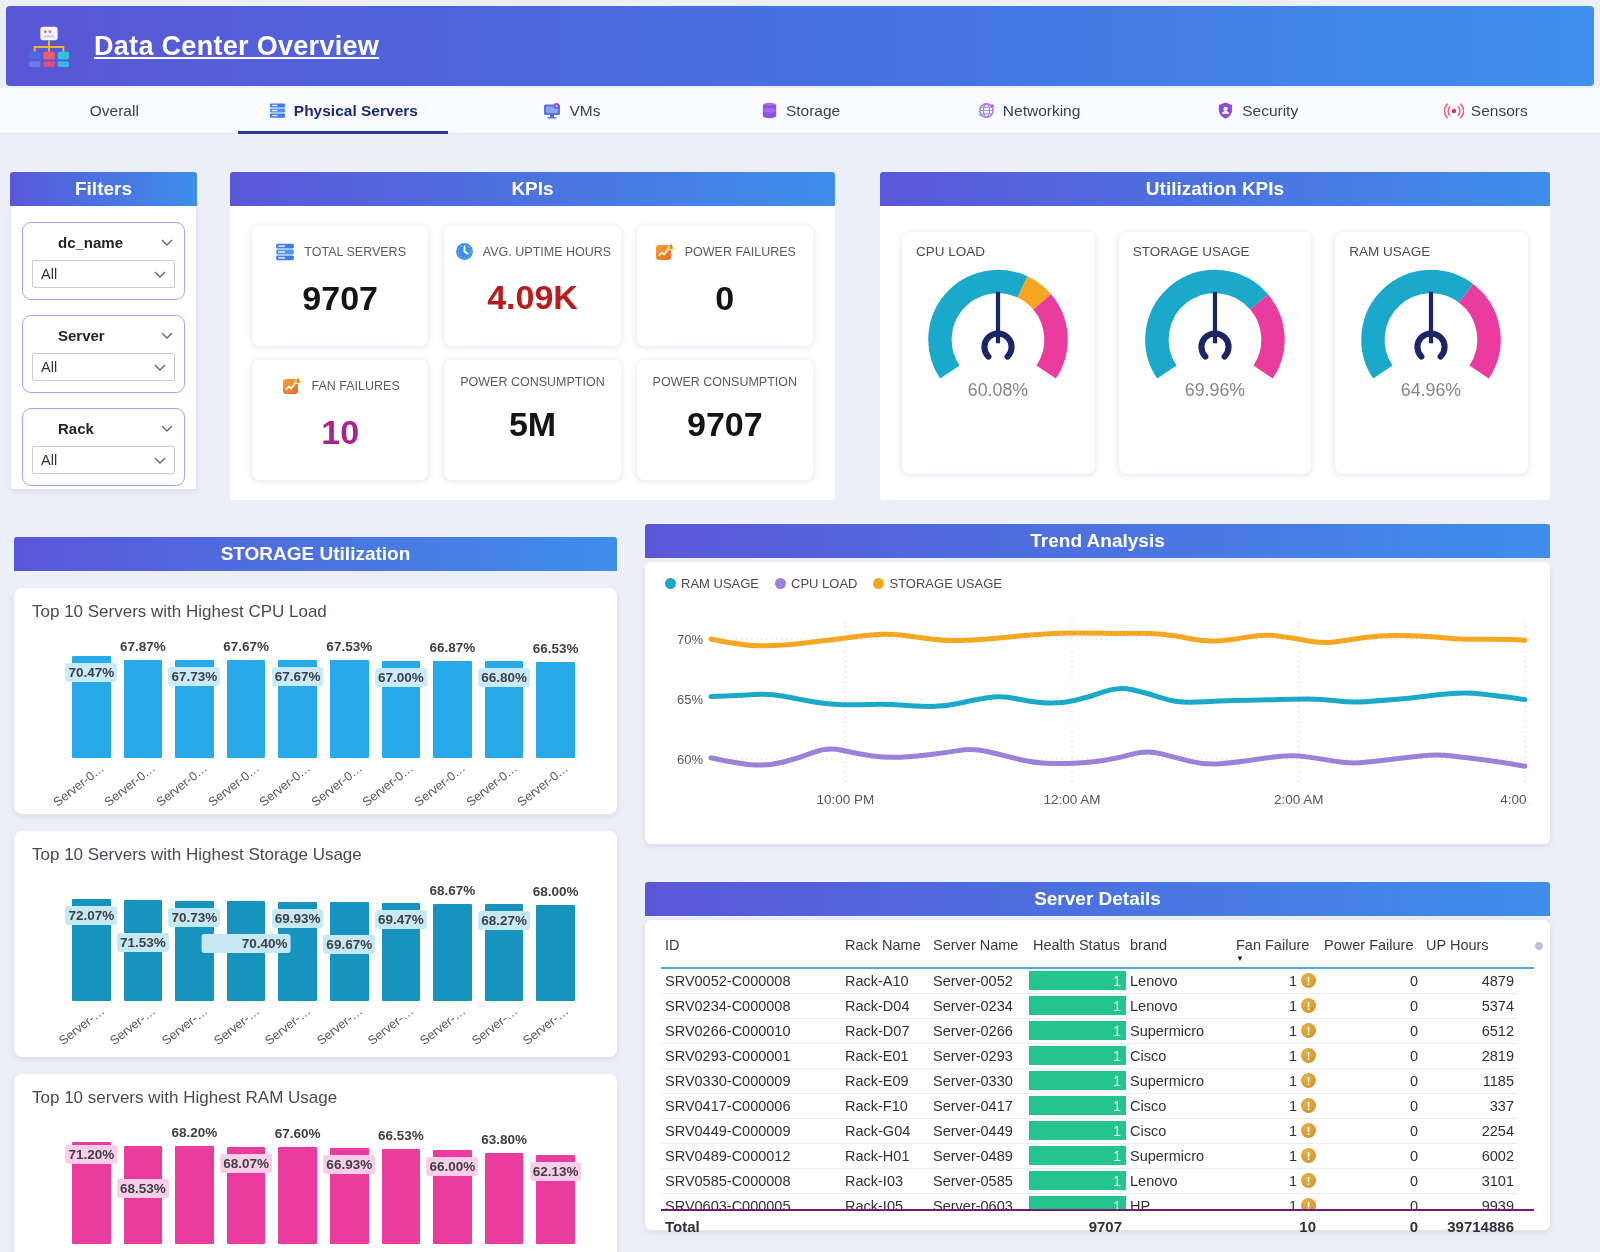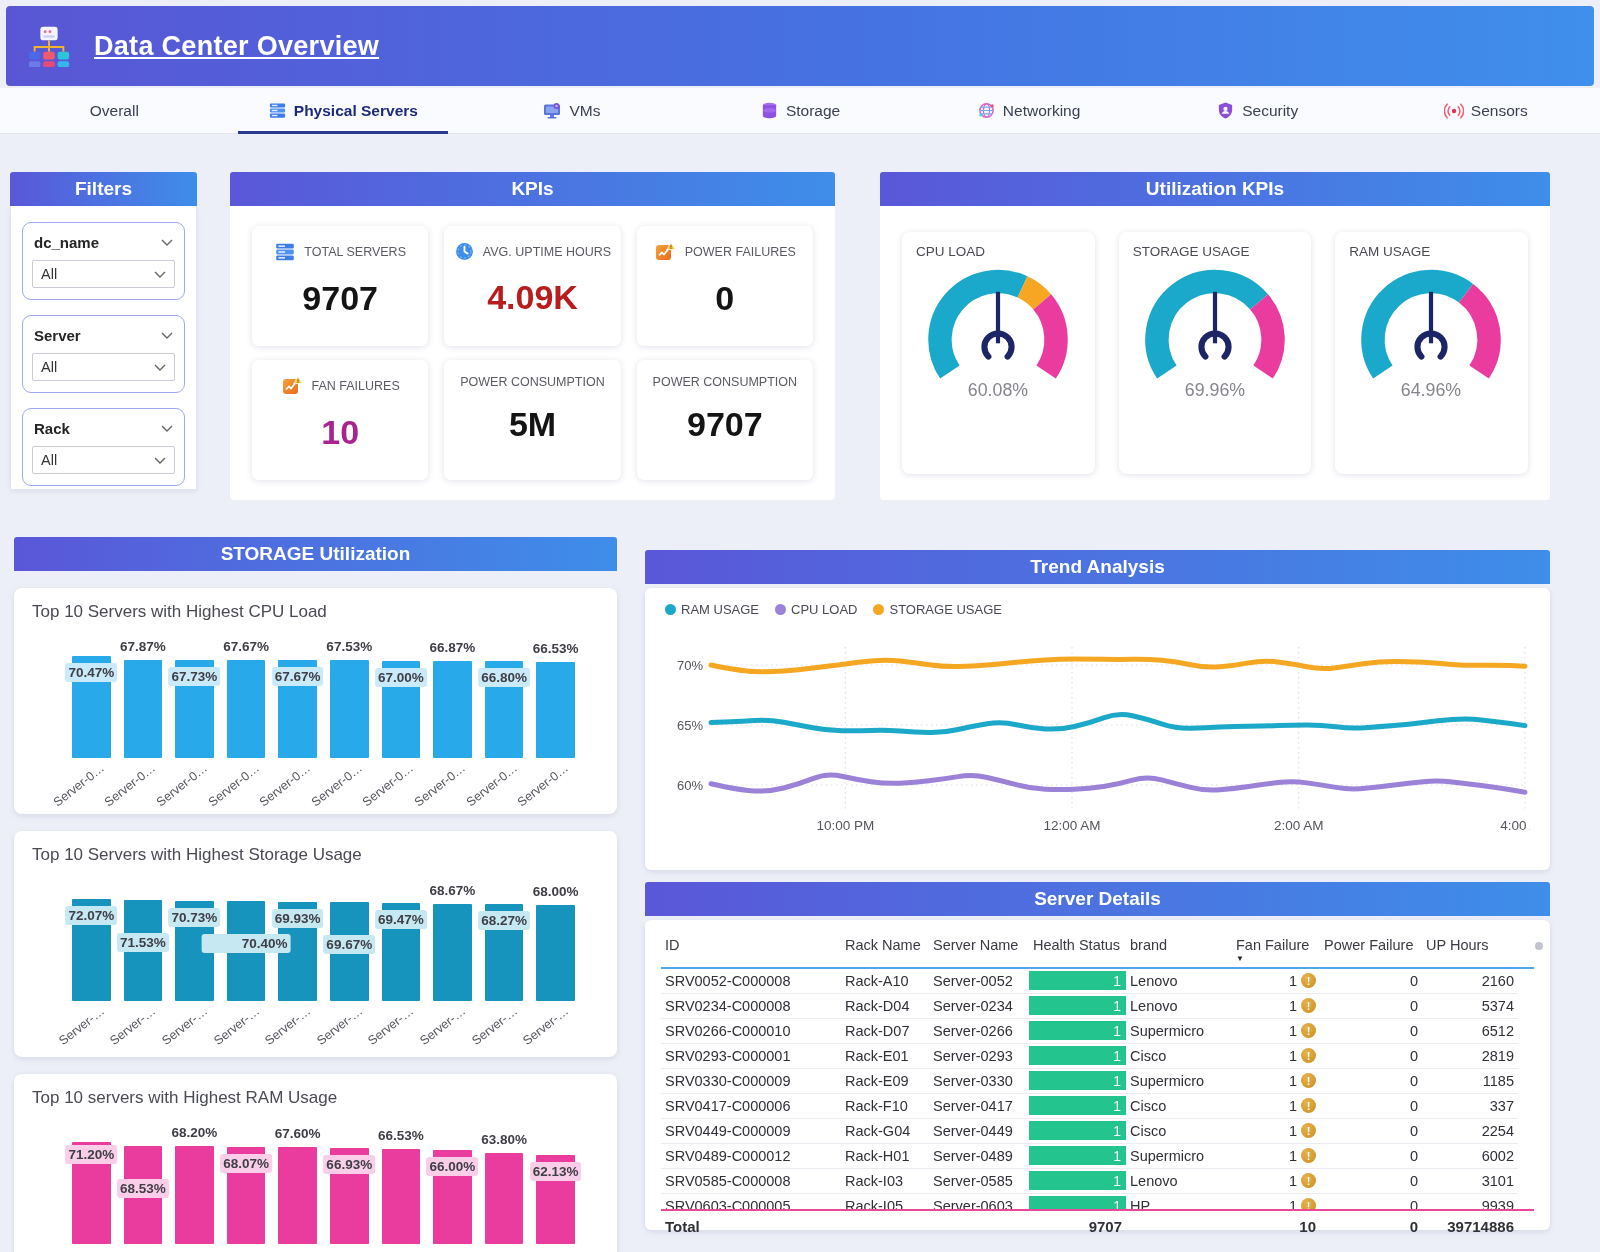--- a/index.html
+++ b/index.html
@@ -24,21 +24,21 @@
   .panel-header{height:34px;background:linear-gradient(90deg,#5A57D8,#3E8EE9);color:#fff;
     font-size:19px;font-weight:bold;display:flex;align-items:center;justify-content:center;
     border-radius:3px 3px 0 0;}
   .shadow{box-shadow:0 2px 6px rgba(70,80,150,.13);}
   
   #filters{left:10px;top:172px;width:187px;}
   #filters .panel-body{background:#fff;border:1px solid #E2E4F2;border-top:none;padding:16px 11px;
     height:284px;box-sizing:border-box;box-shadow:0 2px 5px rgba(90,100,160,.10);}
   .filter-group{border:1.6px solid #9FA8F2;border-radius:9px;background:#fff;padding:9px 9px 11px;margin-bottom:15px;}
   .fg-head{display:flex;justify-content:space-between;align-items:center;font-size:15px;font-weight:bold;
-    color:#252525;padding:2px 2px 9px;}
+    color:#252525;padding:2px 2px 9px;margin-left:24px;}
   .fg-select{display:flex;justify-content:space-between;align-items:center;border:1px solid #C9CBD6;
     border-radius:2px;padding:5px 8px;font-size:14.5px;color:#333;cursor:pointer;background:#fff;}
   
   #kpis{left:230px;top:172px;width:605px;}
   #kpis .panel-body{background:#fff;height:294px;border-radius:0 0 4px 4px;padding:20px 22px;
     box-sizing:border-box;display:grid;grid-template-columns:repeat(3,1fr);gap:14px 16px;}
   .kpi-card{background:#fff;border-radius:7px;box-shadow:0 1px 6px rgba(60,70,130,.16);
     padding:12px 6px;display:flex;flex-direction:column;align-items:center;}
   .kpi-head{display:flex;align-items:center;gap:8px;font-size:12.5px;color:#5A5A64;margin-top:3px;}
   .kpi-value{font-size:34px;font-weight:bold;color:#141414;margin-top:16px;}
@@ -57,21 +57,21 @@
   .bar-plot{position:relative;height:128px;display:flex;align-items:flex-end;gap:13px;
     padding:0 24px 0 40px;margin-bottom:52px;}
   .bar-col{position:relative;flex:1;height:100%;cursor:pointer;}
   .bar{position:absolute;bottom:0;left:0;right:0;border-radius:1px;}
   .bar-label{position:absolute;left:50%;transform:translateX(-50%);font-size:13.5px;font-weight:bold;
     color:#3E3E46;white-space:nowrap;z-index:2;}
   .bar-label.boxed{padding:2px 3px;border-radius:3px;}
   .x-label{position:absolute;top:calc(100% + 3px);right:32%;transform:rotate(-38deg);
     transform-origin:top right;font-size:12.5px;color:#55555E;white-space:nowrap;}
   
-  #trendp{left:645px;top:550px;width:905px;}
+  #trendp{left:645px;top:524px;width:905px;}
   .trend-card{background:#fff;border-radius:6px;box-shadow:0 2px 6px rgba(60,70,130,.13);
     padding:12px 20px 8px;height:282px;margin-top:4px;box-sizing:border-box;}
   .legend{display:flex;gap:16px;align-items:center;margin:2px 0 6px 0;}
   .legend-item{display:flex;align-items:center;gap:5px;font-size:13px;color:#4A4A55;cursor:pointer;}
   .legend-dot{width:11px;height:11px;border-radius:50%;}
   
   #detailsp{left:645px;top:882px;width:905px;}
   .table-card{background:#fff;border-radius:6px;box-shadow:0 2px 6px rgba(60,70,130,.13);
     padding:10px 16px 0;height:310px;margin-top:4px;box-sizing:border-box;position:relative;}
   .tr{display:grid;grid-template-columns:180px 88px 100px 97px 106px 88px 102px 96px;}
@@ -81,21 +81,21 @@
   .rows-viewport{height:240px;overflow:hidden;}
   .td{font-size:14.5px;color:#303038;padding:3px 4px;border-bottom:1px solid #EBEBF1;
     display:flex;align-items:center;min-height:18px;}
   .num{justify-content:flex-end;}
   .health-cell{padding:2px 0;}
   .health-bar{background:#23C48E;color:#fff;width:100%;height:19px;display:flex;align-items:center;
     justify-content:flex-end;padding-right:5px;box-sizing:border-box;font-size:14px;}
   .warn{width:15px;height:15px;border-radius:50%;background:radial-gradient(circle at 35% 30%,#E8B14A,#C98F1F);
     color:#fff;font-size:11px;font-weight:bold;display:flex;align-items:center;justify-content:center;
     margin-left:4px;flex:none;}
-  .total-row{border-top:2px solid #ec4899;font-weight:bold;color:#000;}
+  .total-row{border-top:2px solid #701a75;font-weight:bold;color:#000;}
   .total-row .td{border-bottom:none;font-size:15px;padding:7px 4px;}
   .scroll-dot{position:absolute;right:7px;top:22px;width:8px;height:8px;border-radius:50%;background:#C2C5D1;cursor:pointer;}
 </style>
 </head>
 <body>
 
 <div id="app">
 
   <header id="app-header">
     <span class="logo">
@@ -596,21 +596,21 @@
               <div class="td ">Server-0052</div>
               <div class="td health-cell">
                 <div class="health-bar">1</div>
               </div>
               <div class="td ">Lenovo</div>
               <div class="td num">
                 <span>1</span>
                 <span class="warn">!</span>
               </div>
               <div class="td num">0</div>
-              <div class="td num">2160</div>
+              <div class="td num">4879</div>
             </div>
             <div class="tr">
               <div class="td ">SRV0234-C000008</div>
               <div class="td ">Rack-D04</div>
               <div class="td ">Server-0234</div>
               <div class="td health-cell">
                 <div class="health-bar">1</div>
               </div>
               <div class="td ">Lenovo</div>
               <div class="td num">

